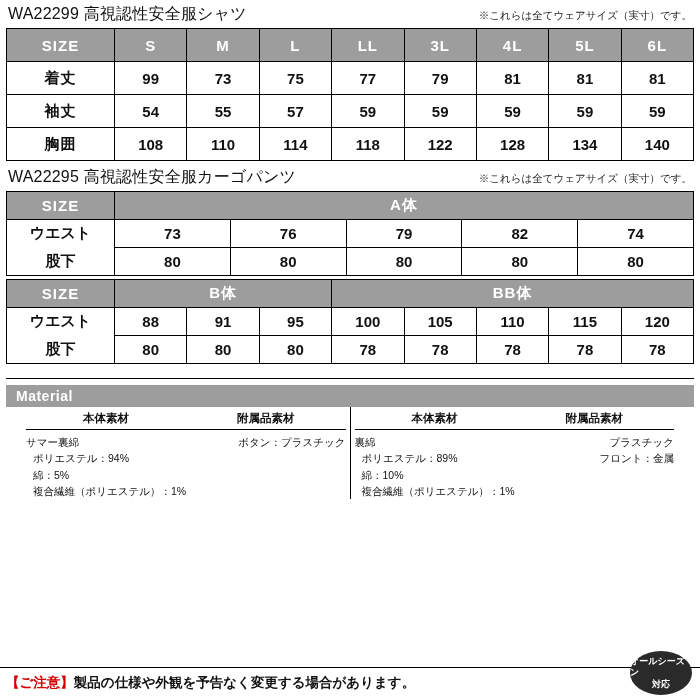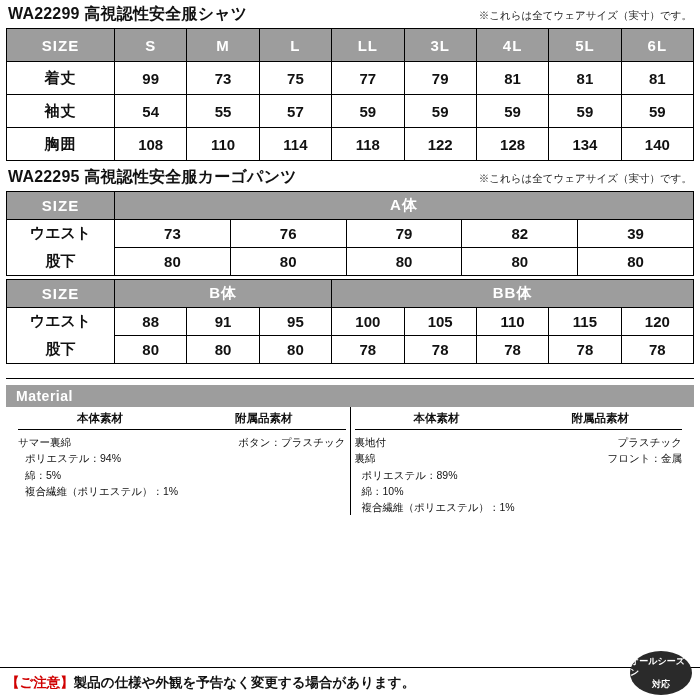--- a/index.html
+++ b/index.html
@@ -13,21 +13,21 @@
     overflow:hidden;
   }
   .page { width:700px; height:700px; position:relative; }
 
   
   .sect-head {
     display:flex; align-items:flex-end; justify-content:space-between;
     padding:4px 8px 3px 8px;
   }
   .sect-title {
-    font-size:16px; font-weight:bold; letter-spacing:0.2px; color:#111;
+    font-size:16px; font-weight:normal; letter-spacing:0.2px; color:#111;
     white-space:nowrap;
   }
   .sect-note { font-size:10.5px; color:#222; white-space:nowrap; padding-bottom:2px; }
   .rule-thin { height:1px; background:#000; margin:0 6px; }
 
   
   table.spec {
     border-collapse:collapse;
     width:688px;
     margin:0 6px;
@@ -77,21 +77,21 @@
   table.pants td.nb-bottom { border-top:none; }
 
   
   .mat-bar {
     background:#9d9d9d; color:#ffffff;
     font-weight:bold; font-size:14px;
     padding:3px 10px;
     margin:0 6px;
     letter-spacing:0.5px;
   }
-  .mat-wrap { display:flex; margin:0 14px; }
+  .mat-wrap { display:flex; margin:0 22px; }
   .mat-col { flex:1; padding:0 4px; }
   .mat-col + .mat-col { border-left:1px solid #000; }
   .mat-subhdr {
     display:flex; font-size:11.5px; font-weight:bold;
     border-bottom:1px solid #000;
     padding:4px 0 3px 0;
     justify-content:space-around;
   }
   .mat-subhdr span { flex:1; text-align:center; }
   .mat-body { display:flex; font-size:10.5px; padding-top:4px; }
@@ -205,21 +205,21 @@
         <tr>
       <th class="hdr">SIZE</th>
       <th class="hdr" colspan="5">A体</th>
     </tr>
     <tr>
       <td class="rowhdr nb-top">ウエスト</td>
       <td class="val">73</td>
       <td class="val">76</td>
       <td class="val">79</td>
       <td class="val">82</td>
-      <td class="val">39</td>
+      <td class="val">74</td>
     </tr>
     <tr>
       <td class="rowhdr nb-bottom">股下</td>
       <td class="val">80</td>
       <td class="val">80</td>
       <td class="val">80</td>
       <td class="val">80</td>
       <td class="val">80</td>
     </tr>
   </tbody>
@@ -293,21 +293,20 @@
       </div>
     </div>
 
     <div class="mat-col">
       <div class="mat-subhdr">
         <span>本体素材</span>
         <span>附属品素材</span>
       </div>
       <div class="mat-body">
         <div class="mat-left">
-          <div class="mat-line">裏地付</div>
           <div class="mat-line">裏綿</div>
           <div class="mat-line ind">ポリエステル：89%</div>
           <div class="mat-line ind">綿：10%</div>
           <div class="mat-line ind">複合繊維（ポリエステル）：1%</div>
         </div>
         <div class="mat-right">
           <div class="mat-line">プラスチック</div>
           <div class="mat-line">フロント：金属</div>
         </div>
       </div>

